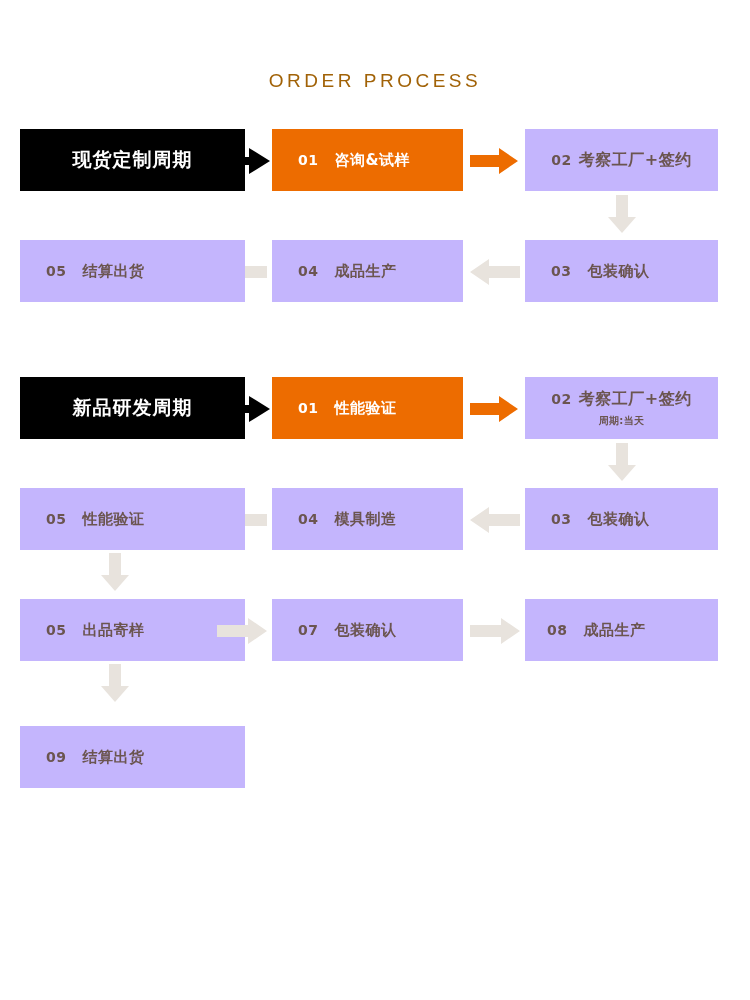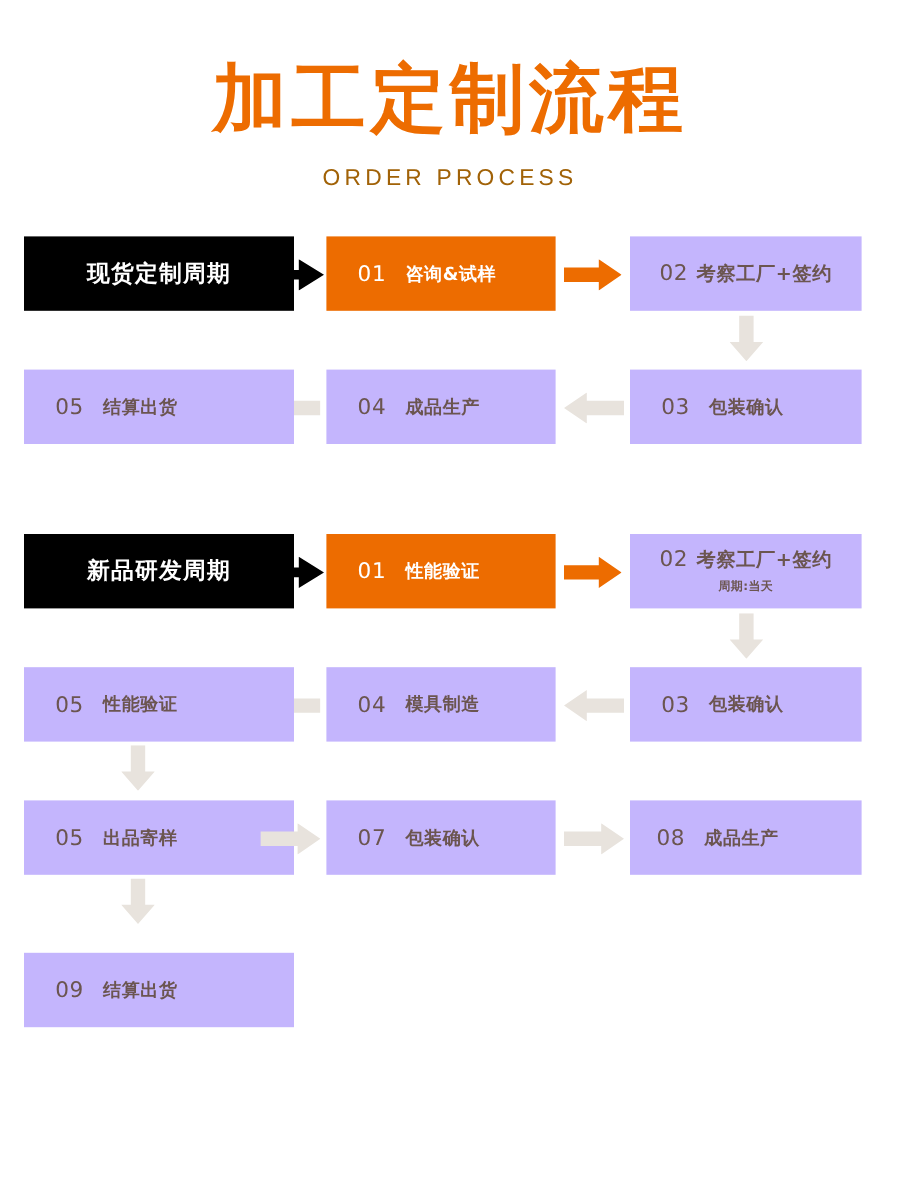--- a/index.html
+++ b/index.html
@@ -57,22 +57,22 @@
 
   .box.black {
     background: #000000;
     justify-content: center;
     padding-left: 0;
   }
   .box.orange { background: #ED6C00; }
   .box.grey   { background: #c4b5fd; }
 
   .box-num {
-    font-size: 18px;
-    font-weight: normal;
+    font-size: 14px;
+    font-weight: bold;
     font-family: "DejaVu Sans", "Liberation Sans", sans-serif;
     letter-spacing: 0.5px;
   }
   .box-label {
     font-size: 15px;
     font-weight: bold;
     margin-left: 16px;
     letter-spacing: 0.5px;
     font-family: "DejaVu Sans", "Liberation Sans", sans-serif;
   }
@@ -105,21 +105,20 @@
   .arrow { position: absolute; }
 
   .arrow svg { display: block; }
 
   
 </style>
 </head>
 <body>
 
 <div class="header">
-  <div class="main-title">加工定制流程</div>
   <div class="sub-title">ORDER PROCESS</div>
 </div>
 
 <div class="flow">
 
   <div class="box col1 black" style="top:19px;">
     <span class="box-label">现货定制周期</span>
   </div>
 
   <div class="arrow" style="top:38px; left:215px;">

